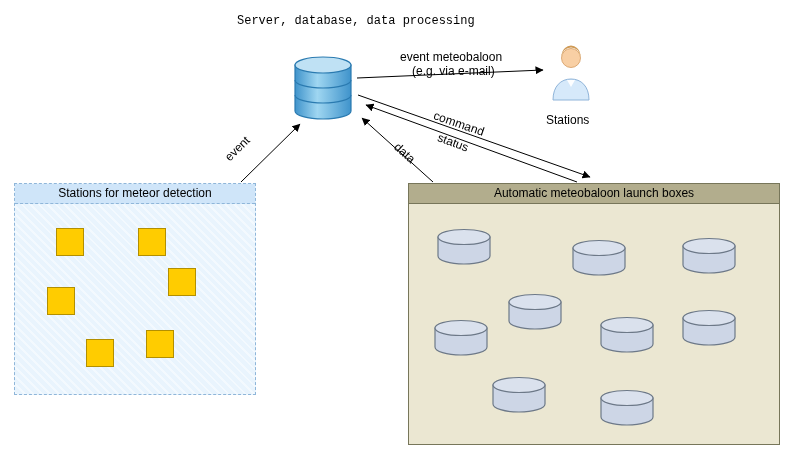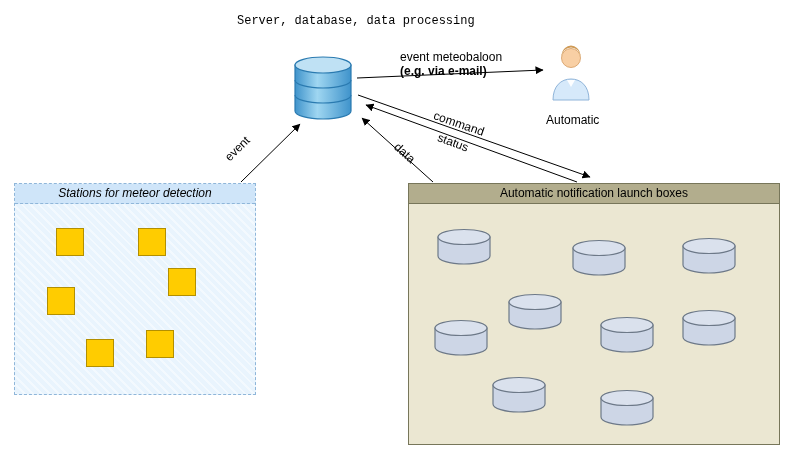--- a/index.html
+++ b/index.html
@@ -15,21 +15,21 @@
 
   .box { position:absolute; box-sizing:border-box; z-index:1; }
   .box-header { height:20px; line-height:19px; text-align:center; font-size:12px; box-sizing:border-box; }
 
   .stations-box {
     left:14px; top:183px; width:242px; height:212px;
     background:#e9f4fd;
     background-image:repeating-linear-gradient(45deg, rgba(255,255,255,.45) 0 2px, rgba(0,0,0,0) 2px 6px);
     border:1px dashed #8fb6d9;
   }
-  .stations-box .box-header { background:#cfe5f9; border-bottom:1px dashed #8fb6d9;font-style:italic; }
+  .stations-box .box-header { background:#cfe5f9; border-bottom:1px dashed #8fb6d9; }
 
   .launch-box {
     left:408px; top:183px; width:372px; height:262px;
     background:#ebe7d2; border:1px solid #77765a;
   }
   .launch-box .box-header { background:#b2ad8d; border-bottom:1px solid #77765a; }
 
   .station {
     position:absolute; width:28px; height:28px;
     background:#ffcc00; border:1px solid #b38f00; box-sizing:border-box;
@@ -67,21 +67,21 @@
     <div class="box-header">Stations for meteor detection</div>
     <div class="station" style="left:41px;  top:44px;"></div>
     <div class="station" style="left:123px; top:44px;"></div>
     <div class="station" style="left:153px; top:84px;"></div>
     <div class="station" style="left:32px;  top:103px;"></div>
     <div class="station" style="left:131px; top:146px;"></div>
     <div class="station" style="left:71px;  top:155px;"></div>
   </div>
 
   <div class="box launch-box">
-    <div class="box-header">Automatic notification launch boxes</div>
+    <div class="box-header">Automatic meteobaloon launch boxes</div>
     <svg class="cyl" style="left:27px;  top:44px;">
         <use href="#cyl-sym"></use>
       </svg>
     <svg class="cyl" style="left:162px; top:55px;">
         <use href="#cyl-sym"></use>
       </svg>
     <svg class="cyl" style="left:272px; top:53px;">
         <use href="#cyl-sym"></use>
       </svg>
     <svg class="cyl" style="left:98px;  top:109px;">
@@ -120,22 +120,22 @@
   </svg>
 
   <svg class="node-icon" style="left:547px; top:42px;" width="48" height="60" viewBox="0 0 48 60">
     <path d="M6,58 C6,44 14,37 24,37 C34,37 42,44 42,58 Z" fill="#d6e9fa" stroke="#8fb4d9" stroke-width="1"></path>
     <path d="M20,38 L24,45 L28,38 Z" fill="#ffffff" opacity="0.95"></path>
     <circle cx="24" cy="16" r="9.5" fill="#f8cfa4" stroke="#d49a5f" stroke-width="0.8"></circle>
     <path d="M14.5,15 a9.5,9.5 0 0 1 19,0 q0,-6 -3.5,-9 q-2.5,-2.5 -6,-2.5 q-3.5,0 -6,2.5 q-3.5,3 -3.5,9 Z" fill="#cf9a55"></path>
   </svg>
 
   <div class="diagram-label" style="left:237px; top:14px;font-family:Liberation Mono, monospace;">Server, database, data processing</div>
-  <div class="diagram-label" style="left:546px; top:113px;">Automatic</div>
+  <div class="diagram-label" style="left:546px; top:113px;">Stations</div>
 
   <div class="edge-label rot-event" style="left:227px; top:152px;">event</div>
   <div class="edge-label" style="left:400px; top:50px;">event meteobaloon</div>
-  <div class="edge-label" style="left:400px; top:64px;font-weight:bold;">(e.g. via e-mail)</div>
+  <div class="edge-label" style="left:412px; top:64px;">(e.g. via e-mail)</div>
   <div class="edge-label rot-command" style="left:434px; top:108px;">command</div>
   <div class="edge-label rot-status" style="left:438px; top:130px;">status</div>
   <div class="edge-label rot-data" style="left:396px; top:138px;">data</div>
 
 </div>
 
 </body></html>

